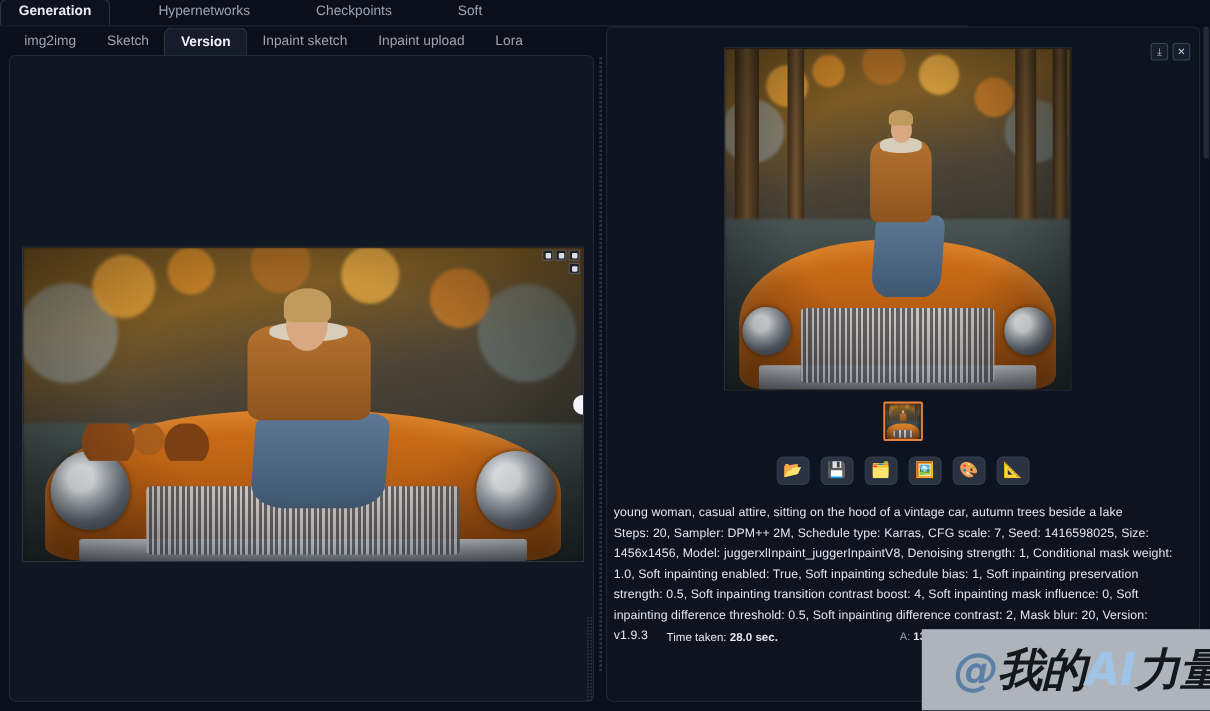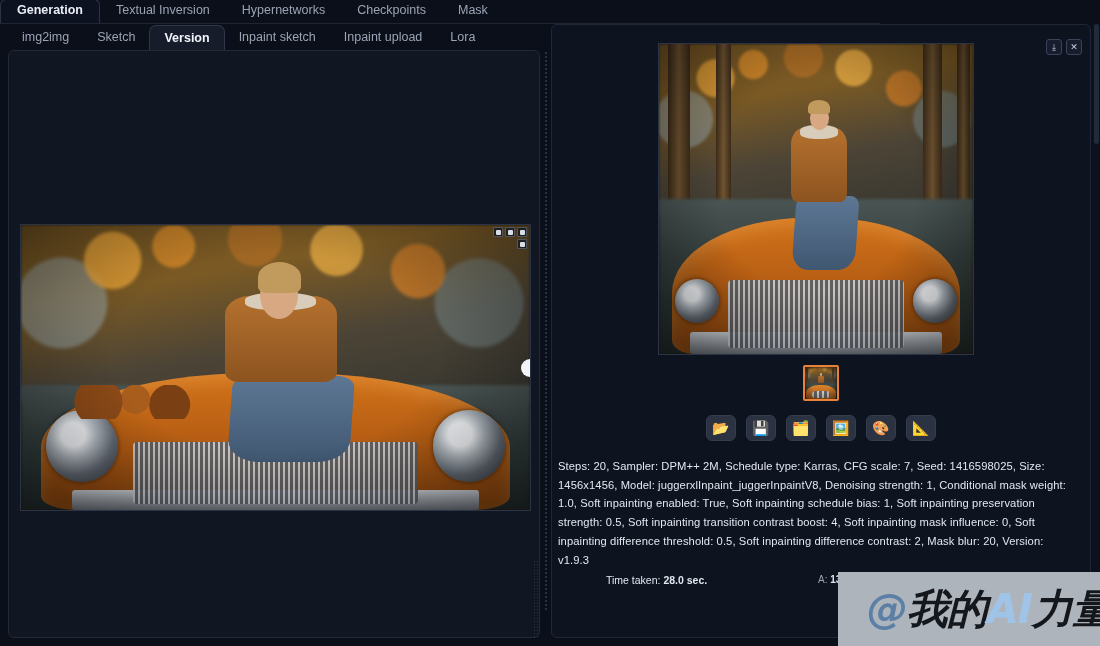--- a/index.html
+++ b/index.html
@@ -12,20 +12,21 @@
     font-family: "Liberation Sans", sans-serif;
   }
   body { position: relative; }
 
   
   .top-tabs {
     position: absolute; top: 0; left: 0; width: 880px; height: 24px;
     display: flex; align-items: flex-end;
     border-bottom: 1px solid #1f2633;
     background: #0b0f19;
+    gap: 28px;
   }
   .top-tab {
     padding: 3px 16px 5px 16px;
     font-size: 12.5px;
     color: #9aa4b5;
     cursor: pointer;
     white-space: nowrap;
     line-height: 15px;
   }
   .top-tab.active {
@@ -340,24 +341,23 @@
   .photo.portrait .ph-person-hair { top: 18%; left: 47.5%; width: 7%; padding-bottom: 4.5%; }
   .photo.portrait .ph-person-jacket { top: 27%; left: 42%; width: 18%; height: 24%; }
   .photo.portrait .ph-person-collar { top: 26%; left: 45%; width: 12%; height: 4.5%; }
   .photo.portrait .ph-person-jeans { top: 49%; left: 43%; width: 20%; height: 24%; }
 </style>
 </head>
 <body>
 
 <div class="top-tabs">
   <div class="top-tab active">Generation</div>
-  <div class="top-tab">Textual Inversion</div>
   <div class="top-tab">Hypernetworks</div>
   <div class="top-tab">Checkpoints</div>
-  <div class="top-tab">Mask</div>
+  <div class="top-tab">Soft</div>
 </div>
 
 <div class="sub-tabs">
   <div class="sub-tab">img2img</div>
   <div class="sub-tab">Sketch</div>
   <div class="sub-tab active">Version</div>
   <div class="sub-tab">Inpaint sketch</div>
   <div class="sub-tab">Inpaint upload</div>
   <div class="sub-tab">Lora</div>
 </div>
@@ -452,20 +452,21 @@
   <div class="action-row">
     <div class="action-btn">📂</div>
     <div class="action-btn">💾</div>
     <div class="action-btn">🗂️</div>
     <div class="action-btn">🖼️</div>
     <div class="action-btn">🎨</div>
     <div class="action-btn">📐</div>
   </div>
 
   <div class="params">
+    <div class="prompt-line">young woman, casual attire, sitting on the hood of a vintage car, autumn trees beside a lake</div>
     <div class="meta-line">Steps: 20, Sampler: DPM++ 2M, Schedule type: Karras, CFG scale: 7, Seed: 1416598025, Size: 1456x1456, Model: juggerxlInpaint_juggerInpaintV8, Denoising strength: 1, Conditional mask weight: 1.0, Soft inpainting enabled: True, Soft inpainting schedule bias: 1, Soft inpainting preservation strength: 0.5, Soft inpainting transition contrast boost: 4, Soft inpainting mask influence: 0, Soft inpainting difference threshold: 0.5, Soft inpainting difference contrast: 2, Mask blur: 20, Version: v1.9.3</div>
   </div>
 
   <div class="time-taken">
     <span class="lbl">Time taken: </span><span>28.0 sec.</span>
   </div>
 
   <div class="mem-stats">
     <span class="dim">A: </span><b>13.50 GB</b><span class="dim">, R: </span><b>14.55 GB</b><span class="dim">, Sys: </span><b>15.0/23.6914 GB</b><span class="dim"> (63.2%)</span>
   </div>

